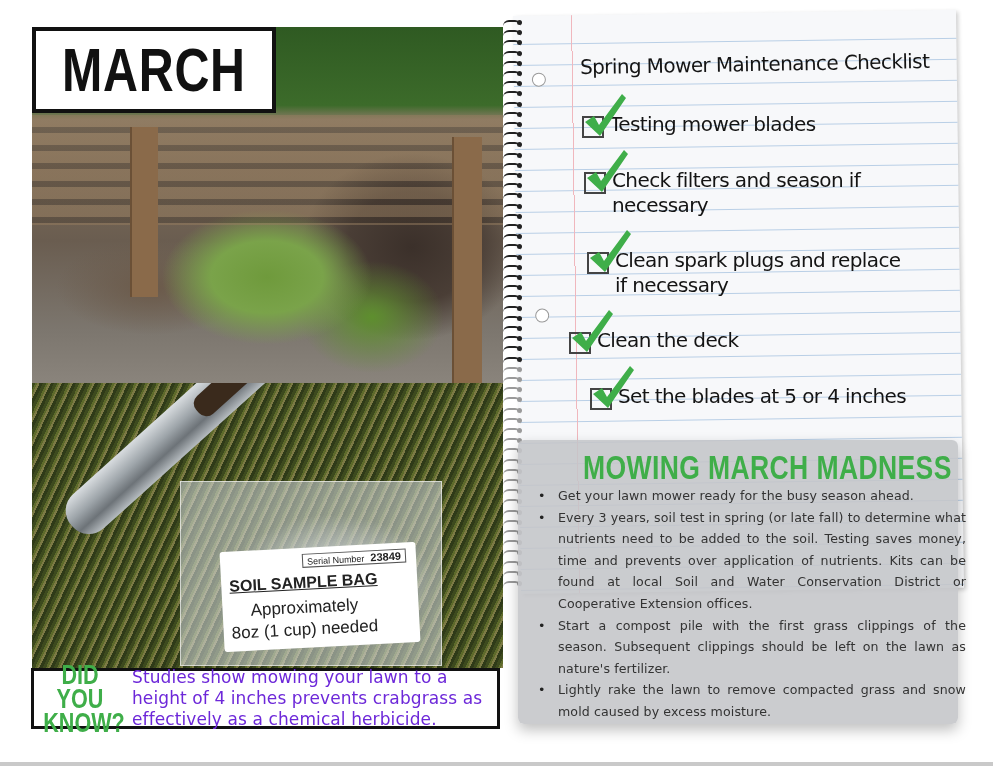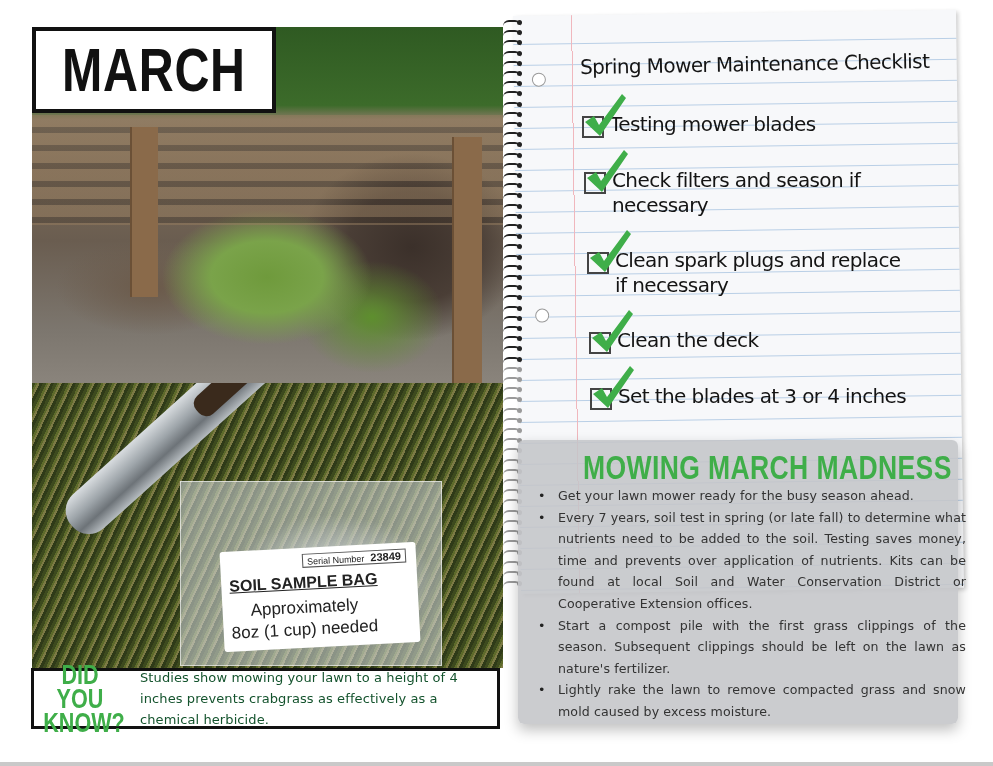--- a/index.html
+++ b/index.html
@@ -67,21 +67,21 @@
   }
 
   .dyk-box {
     position: absolute; left: 31px; top: 668px; width: 469px; height: 61px;
     background: #ffffff; border: 3px solid #111; display: flex; align-items: center;
   }
   .dyk-title {
     width: 92px; text-align: center; color: #3fae49; font-family: "Liberation Sans", sans-serif;
     font-weight: bold; font-size: 27px; line-height: 24px; transform: scaleX(0.8);
   }
-  .dyk-text { flex: 1; padding-left: 6px; font-size: 13px; line-height: 21px; color: #14532d; font-family: "DejaVu Sans", sans-serif; letter-spacing: 0.1px; margin-left: 8px; }
+  .dyk-text { flex: 1; padding-left: 6px; font-size: 17px; line-height: 21px; color: #6d28d9; font-family: "DejaVu Sans", sans-serif; letter-spacing: 0.1px; }
 
   
   .notebook {
     position: absolute; left: 513px; top: 16px; width: 443px; height: 578px;
     background: #f7f8fa;
     background-image:
       linear-gradient(90deg, transparent 0, transparent 58px, #f0b7bd 58px, #f0b7bd 59px, transparent 59px),
       repeating-linear-gradient(180deg, transparent 0 20px, #b9cfe6 20px 21px);
     background-position: 0 0, 0 8px;
     transform: rotate(-0.8deg); transform-origin: top left;
@@ -238,40 +238,40 @@
 
 <div class="check-item" style="left:587px;top:248px;width:330px;">
   <div class="check-box">
     <svg class="check-mark" viewBox="0 0 46 46">
         <path d="M3 30 L12 24 L17 33 L40 2 L44 6 L18 44 Z" fill="#3fae49"></path>
       </svg>
   </div>
   <div class="check-label hand">Clean spark plugs and replace if necessary</div>
 </div>
 
-<div class="check-item" style="left:589px;top:328px;">
+<div class="check-item" style="left:569px;top:328px;">
   <div class="check-box">
     <svg class="check-mark" viewBox="0 0 46 46">
         <path d="M3 30 L12 24 L17 33 L40 2 L44 6 L18 44 Z" fill="#3fae49"></path>
       </svg>
   </div>
   <div class="check-label hand">Clean the deck</div>
 </div>
 
 <div class="check-item" style="left:590px;top:384px;">
   <div class="check-box">
     <svg class="check-mark" viewBox="0 0 46 46">
         <path d="M3 30 L12 24 L17 33 L40 2 L44 6 L18 44 Z" fill="#3fae49"></path>
       </svg>
   </div>
-  <div class="check-label hand">Set the blades at 3 or 4 inches</div>
+  <div class="check-label hand">Set the blades at 5 or 4 inches</div>
 </div>
 
 <div class="info-panel"></div>
 <div class="info-title">MOWING MARCH MADNESS</div>
 <ul class="info-list">
   <li>Get your lawn mower ready for the busy season ahead.</li>
-  <li>Every 7 years, soil test in spring (or late fall) to determine what nutrients need to be added to the soil. Testing saves money, time and prevents over application of nutrients. Kits can be found at local Soil and Water Conservation District or Cooperative Extension offices.</li>
+  <li>Every 3 years, soil test in spring (or late fall) to determine what nutrients need to be added to the soil. Testing saves money, time and prevents over application of nutrients. Kits can be found at local Soil and Water Conservation District or Cooperative Extension offices.</li>
   <li>Start a compost pile with the first grass clippings of the season. Subsequent clippings should be left on the lawn as nature's fertilizer.</li>
   <li>Lightly rake the lawn to remove compacted grass and snow mold caused by excess moisture.</li>
 </ul>
 
 <div class="bottom-rule"></div>
 
 </body></html>

